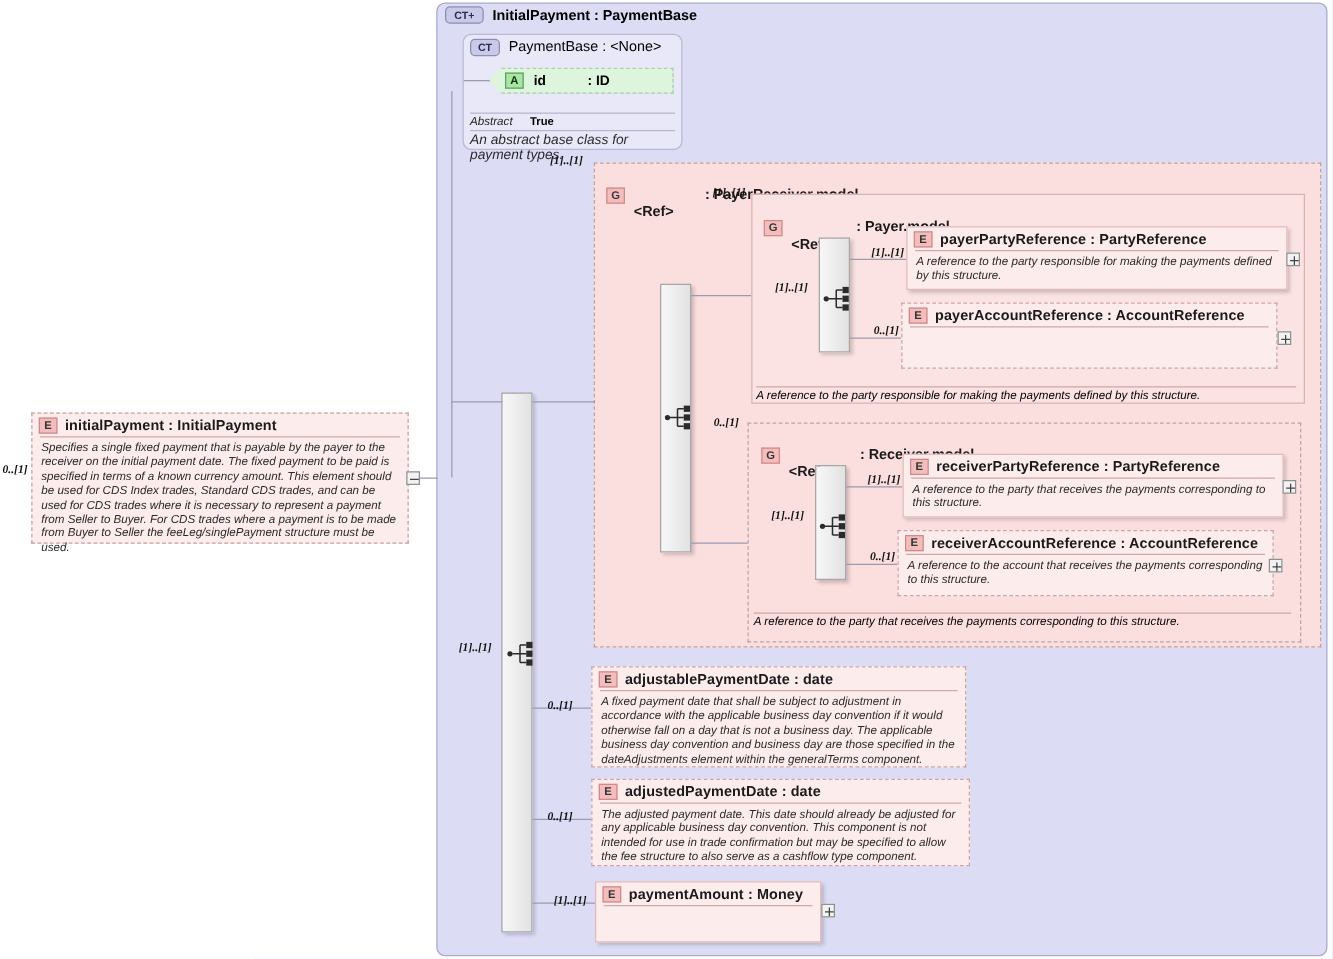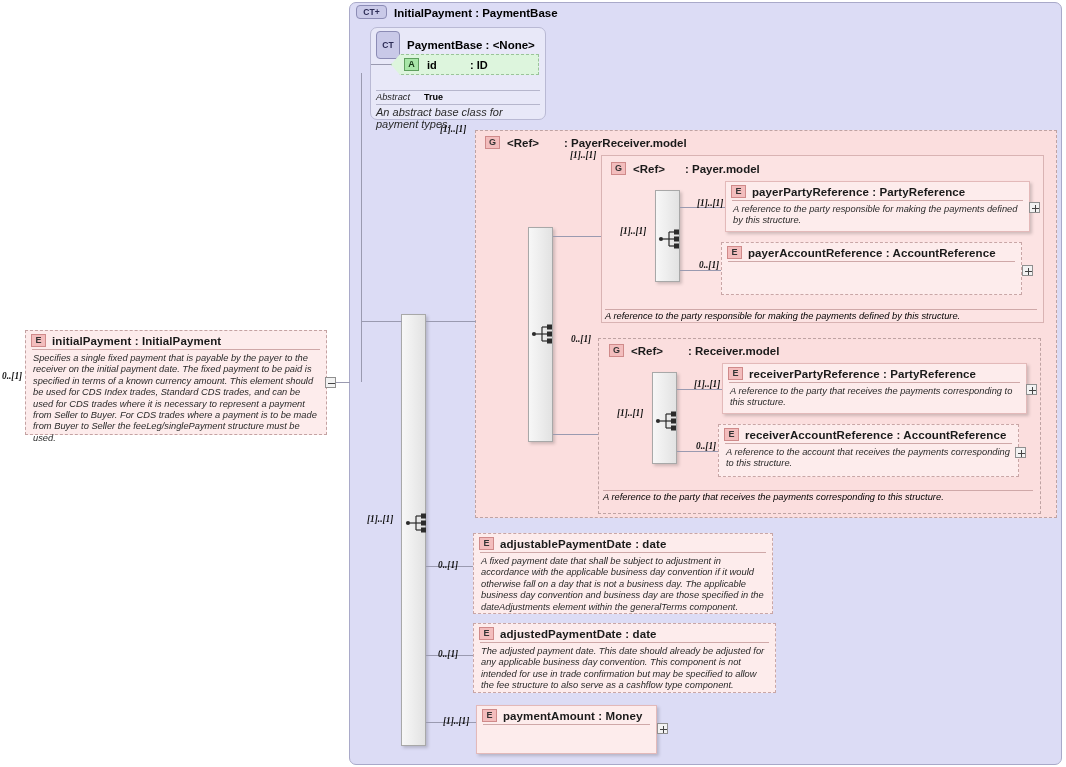--- a/index.html
+++ b/index.html
@@ -73,38 +73,38 @@
   }
   .badge-E {
     width:15px; height:13px;
     background:#f3bdbd; border:1px solid #cf8a8a; color:#333;
   }
   .badge-G {
     width:15px; height:13px;
     background:#f3bdbd; border:1px solid #cf8a8a; color:#333;
   }
   .badge-CT {
-    width:24px; height:28px; border-radius:4px;
+    width:24px; height:14px; border-radius:4px;
     background:#c9c9e8; border:1px solid #8c8cb5; color:#2b2b55;
     font-size:8.5px;
   }
   .badge-CTplus {
     width:31px; height:14px; border-radius:4px;
     background:#c9c9e8; border:1px solid #8c8cb5; color:#2b2b55;
     font-size:8.5px; gap:1px;
   }
   .badge-A {
     width:15px; height:13px;
     background:#a8e6a8; border:1px solid #5f9f5f; color:#123312;
   }
 
   
   .grp-hdr { display:flex; align-items:center; gap:7px; padding:4px 0 0 6px; }
   .grp-hdr .gtitle { font-size:11.5px; font-weight:bold; color:#1a1a1a; white-space:nowrap; }
-  .grp-hdr .gref { font-size:11.5px; font-weight:bold; color:#1a1a1a; }
+  .grp-hdr .gref { font-size:11.5px; font-weight:bold; color:#1a1a1a;margin-top:28px; }
 
   
   .mult {
     position:absolute;
     font-size:9.3px; font-style:italic; color:#111;
     white-space:nowrap; font-family:"Liberation Serif", serif;
     font-weight:bold;
   }
 
   
@@ -161,21 +161,21 @@
     <span class="badge badge-CTplus">
       <span>CT+</span>
     </span>
     <span style="font-size:11.5px; font-weight:bold;">InitialPayment : PaymentBase</span>
   </div>
 
   <div class="abs ct-inner" style="left:370px; top:27px; width:176px; height:93px;"></div>
 
   <div class="abs" style="left:376px; top:31px; display:flex; align-items:center; gap:7px;">
     <span class="badge badge-CT">CT</span>
-    <span style="font-size:11.5px; font-weight:bold;">PaymentBase : &lt;None&gt;</span>
+    <span style="font-size:11.5px; font-weight:normal;">PaymentBase : &lt;None&gt;</span>
   </div>
 
   <div class="hline" style="left:371px; top:64px; width:21px;"></div>
 
   <div class="attr-pill" style="left:391px; top:54px; width:148px; height:21px;
        clip-path:polygon(0 50%, 9px 0, 100% 0, 100% 100%, 9px 100%);">
     <span class="badge badge-A" style="margin-left:12px;">A</span>
     <span class="nm">id</span>
     <span class="tp">: ID</span>
   </div>

